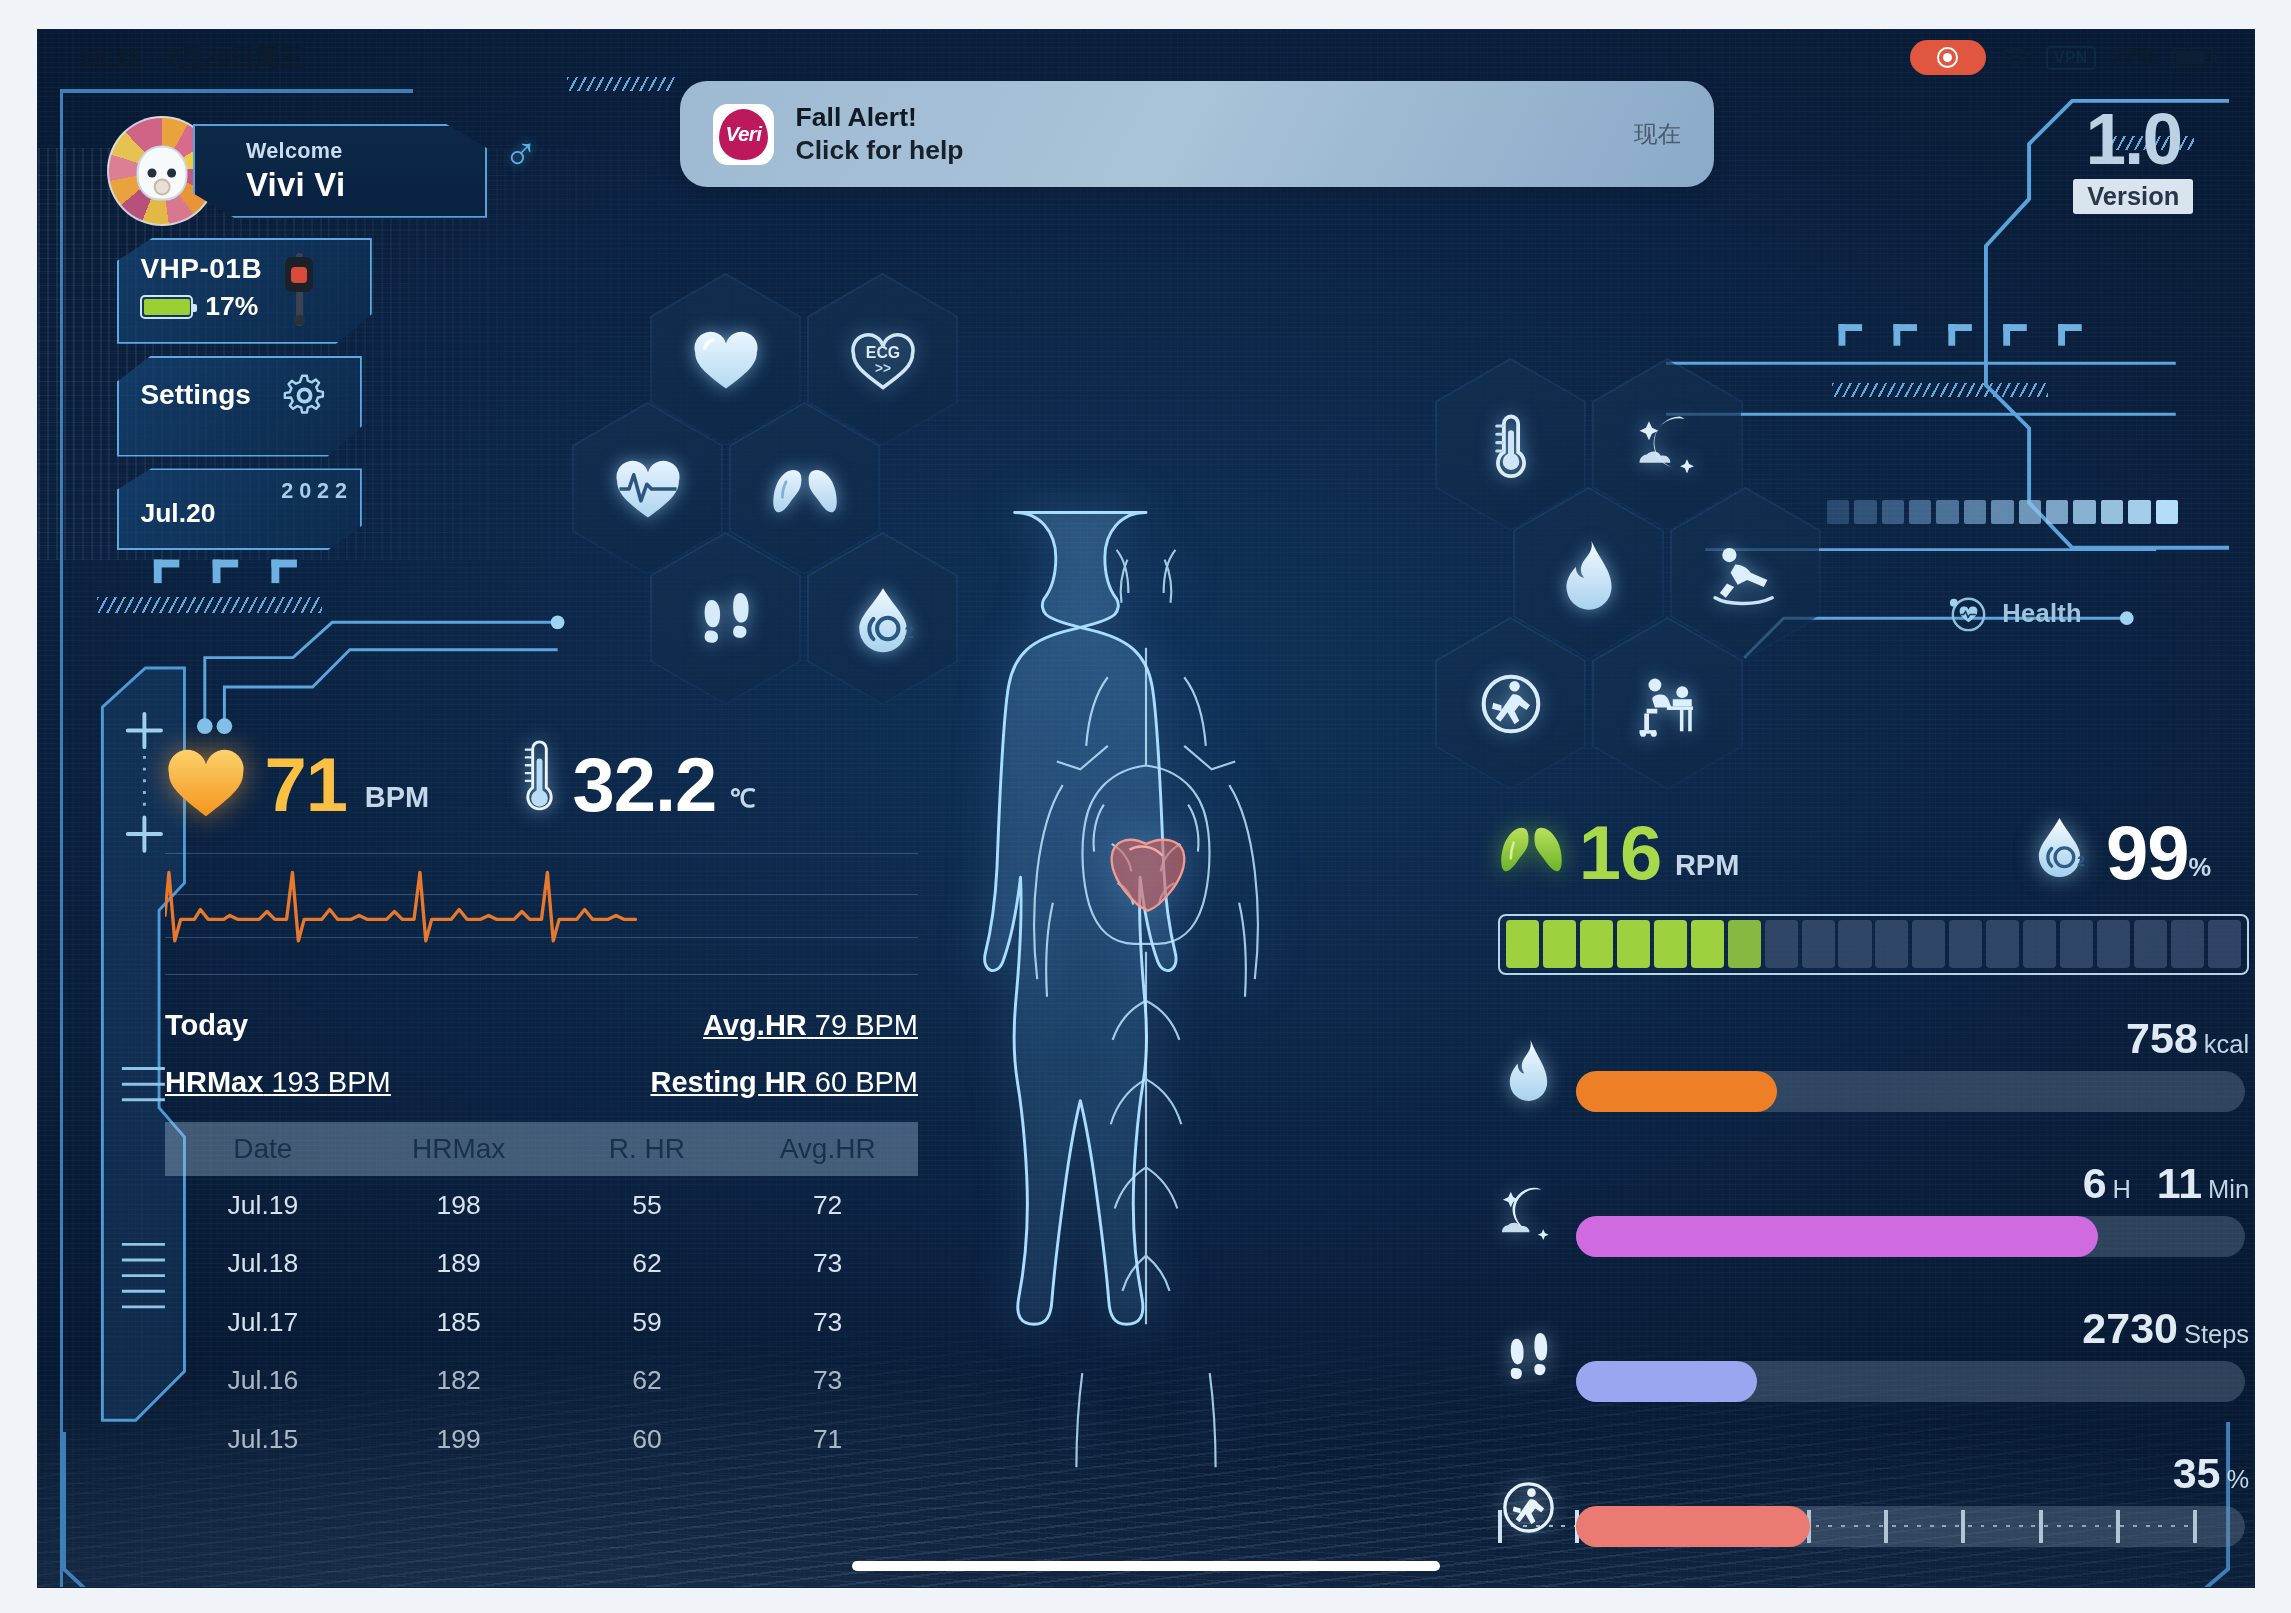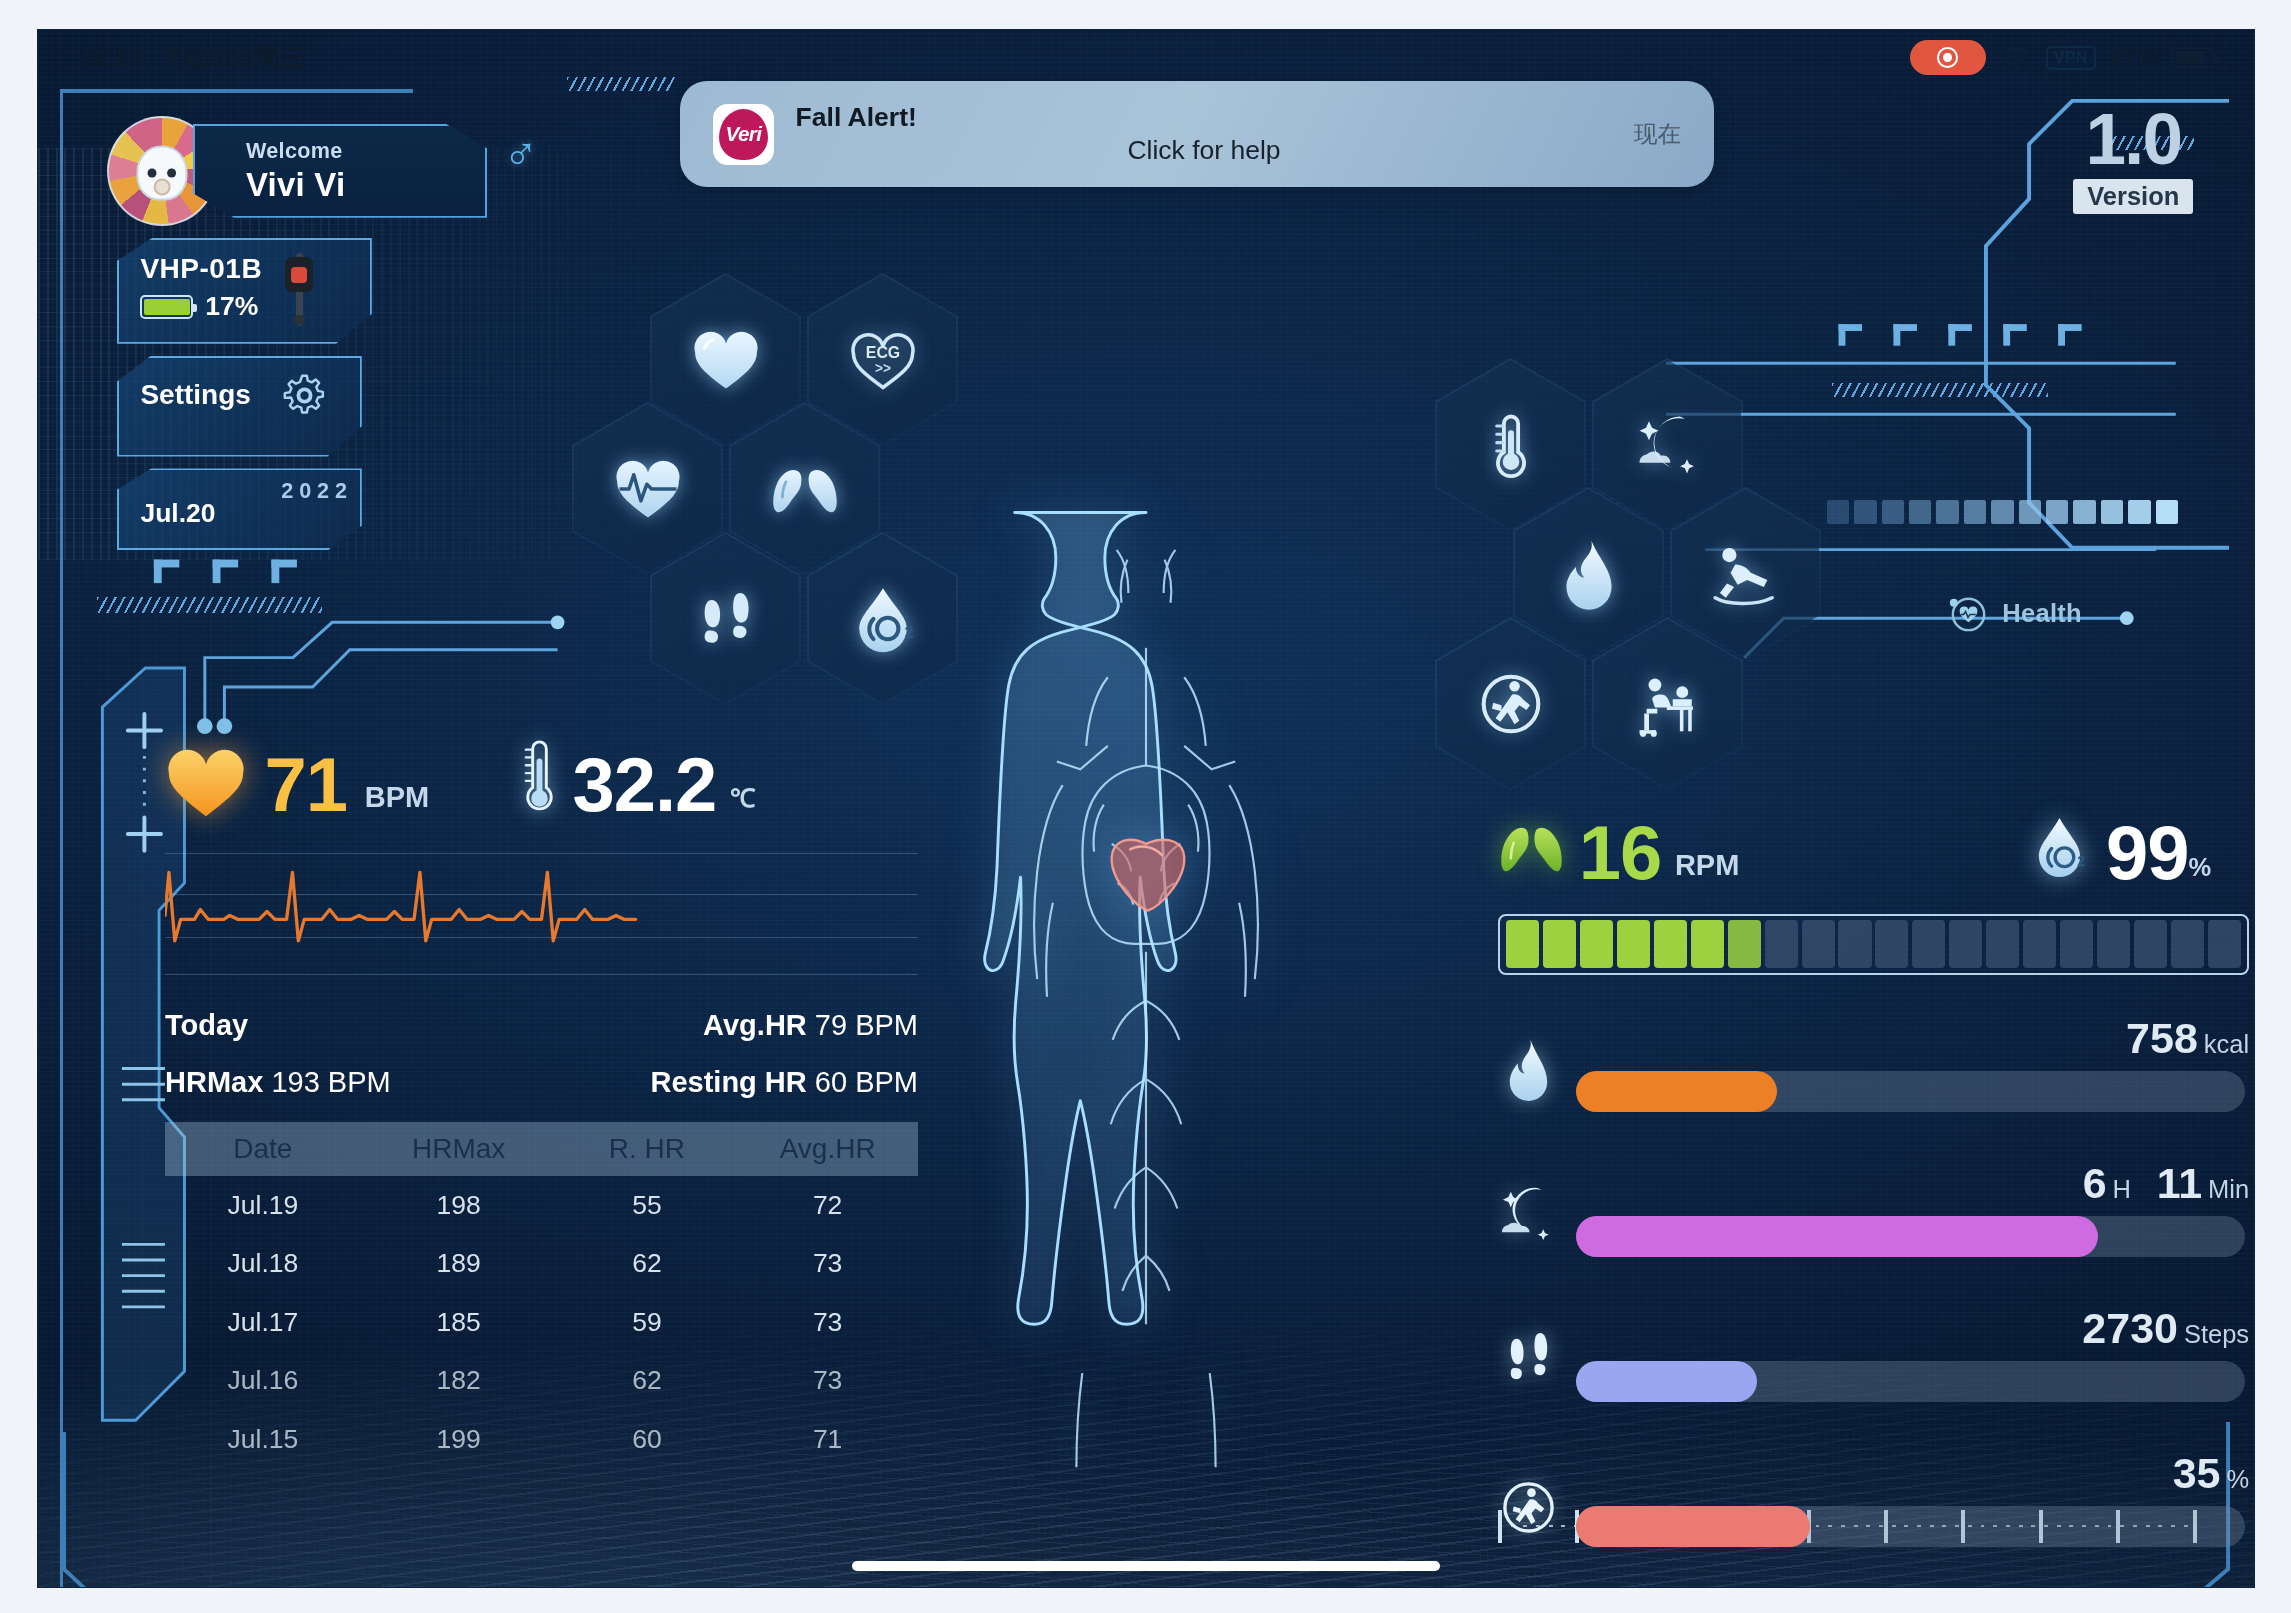--- a/index.html
+++ b/index.html
@@ -99,21 +99,21 @@
   }
   .veri-inner {
     width: 49px; height: 51px; background: #be185d;
     border-radius: 50% 50% 46% 46% / 56% 56% 44% 44%;
     display:flex; align-items:center; justify-content:center;
     color:#fff; font-size:20.6px; font-style: italic; font-weight: 700;
     letter-spacing:-0.5px;
   }
   #notif-text { flex: 1; display:flex; flex-direction: column; gap: 2.9px; }
   #notif-title { font-size: 26.5px; font-weight: 700; color: #101a24; }
-  #notif-body  { font-size: 26.5px; font-weight: 400; color: #16212c; text-align: center; }
+  #notif-body  { font-size: 26.5px; font-weight: 700; color: #16212c; }
   #notif-time  { font-size: 23.5px; color: #4a5b6b; }
 
   
   .hud-line { position:absolute; background:#4e9ad6; pointer-events:none; }
   .hud-hatch {
     position:absolute; pointer-events:none;
     background-image: repeating-linear-gradient(118deg, #5fa8e0 0 2px, transparent 2px 7.8px);
   }
 
   
@@ -249,21 +249,21 @@
   #temp-group { display:flex; align-items: flex-end; gap: 13.7px; margin-left: 73px; }
   .thermo { width: 39px; height: 84px; flex:none; filter: drop-shadow(0 0 9.8px rgba(180,225,255,.55)); }
 
   #ecg-wrap { position:relative; margin-top: 27.4px; height: 129px; width: 753px; }
   #ecg-wrap .gl { position:absolute; left:0; right:0; height:1px; background:rgba(150,195,235,.28); }
   #ecg-wrap svg { position:absolute; left:0; top:0; width:100%; height:100%; }
 
   #hr-summary { margin-top: 33px; width: 753px; font-size: 29px; }
   .hr-line { display:flex; justify-content: space-between; margin-bottom: 23.5px; }
   .hr-line b { font-weight: 700; }
-  .hr-line span { font-weight: 400; }
+  .hr-line span { font-weight: 400; text-decoration: underline; }
   .hr-right { font-weight:700; }
   .hr-right em { font-style: normal; font-weight: 400; }
 
   #hr-table { width: 753px; margin-top: 9.8px; border-collapse: collapse; }
   #hr-table thead tr { background: rgba(175,205,230,.34); }
   #hr-table th {
     font-size: 28px; font-weight: 400; color:#18304c; padding: 11px 0; text-align:center;
   }
   #hr-table td {
     font-size: 26.5px; font-weight: 400; color:#e7f1fa; padding: 13.7px 0; text-align:center;

